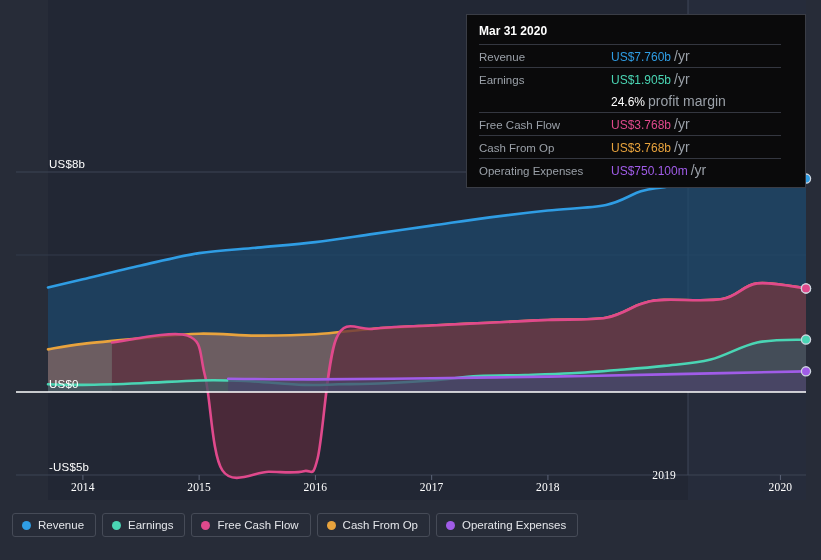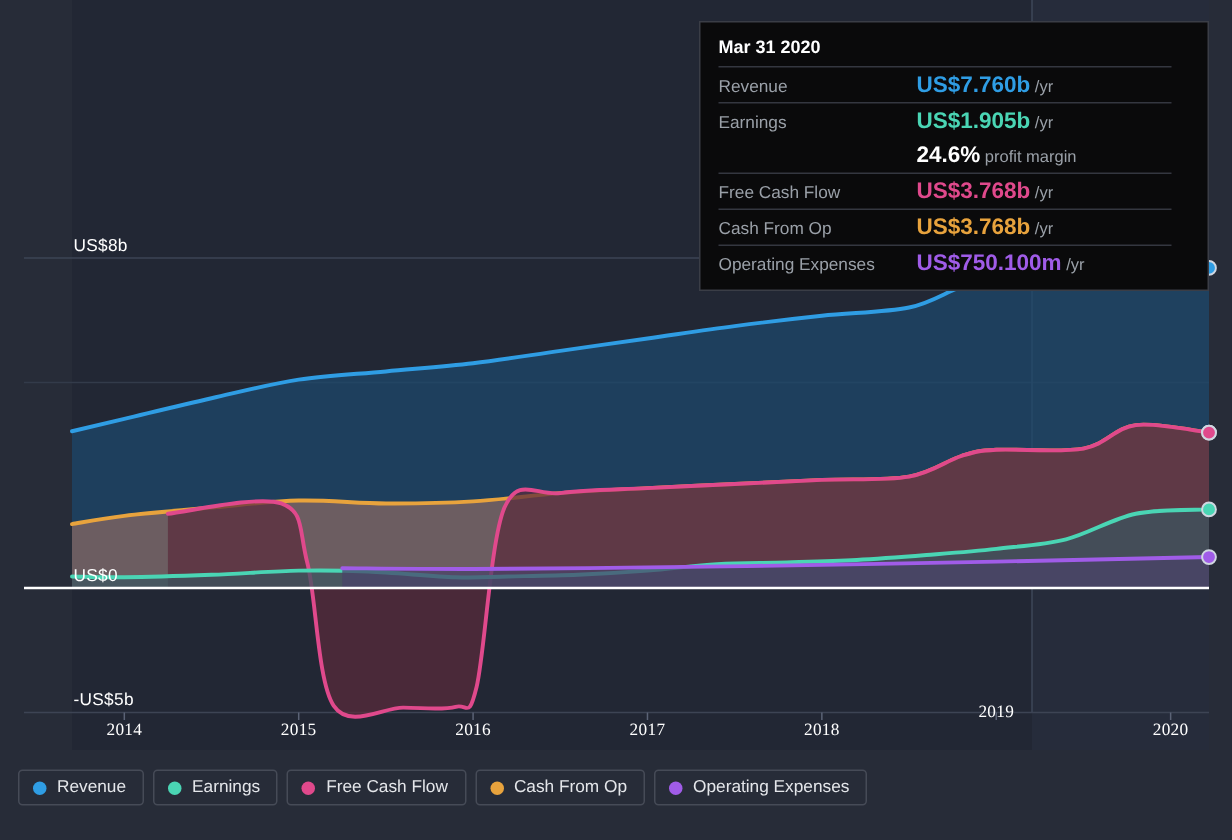--- a/index.html
+++ b/index.html
@@ -75,28 +75,28 @@
     padding: 3px 0 3px 0;
     min-height: 15px;
   }
   .tt-row .tt-label {
     width: 132px;
     flex: 0 0 132px;
     color: #9aa0a8;
     font-size: 11.5px;
   }
   .tt-row .tt-value {
-    font-weight: bold;
-    font-size: 15px;
+    font-weight: normal;
+    font-size: 12px;
     white-space: nowrap;
   }
   .tt-row .tt-suffix {
     color: #9aa0a8;
     font-weight: normal;
-    font-size: 11px;
+    font-size: 14px;
     margin-left: 3px;
   }
   .tt-row.tt-sub .tt-label { width: 132px; }
 
   
   #legend {
     position: absolute;
     left: 12px;
     top: 513px;
     display: flex;

